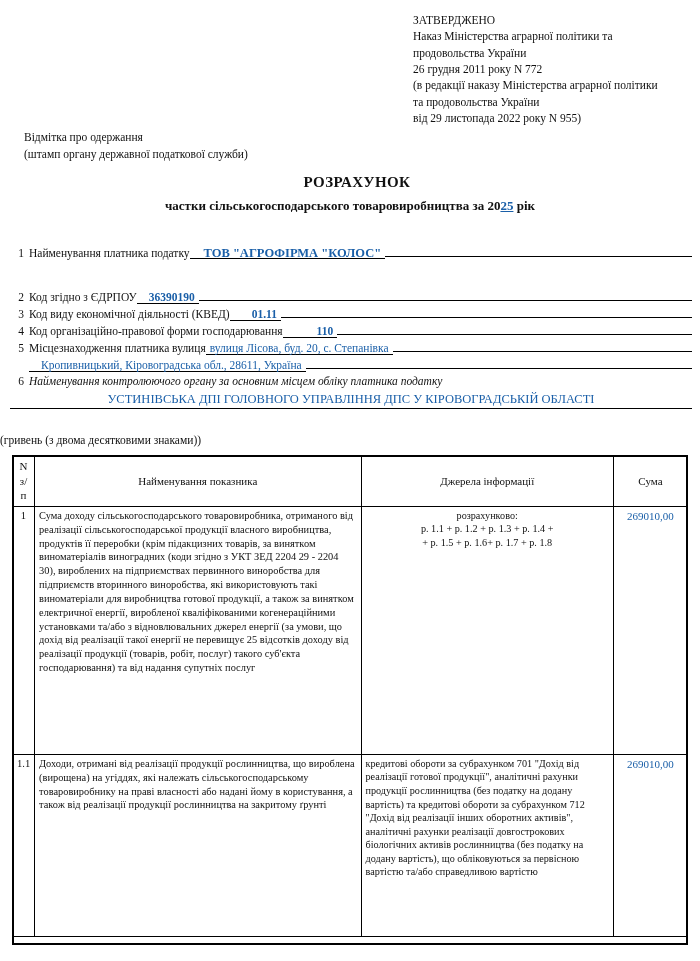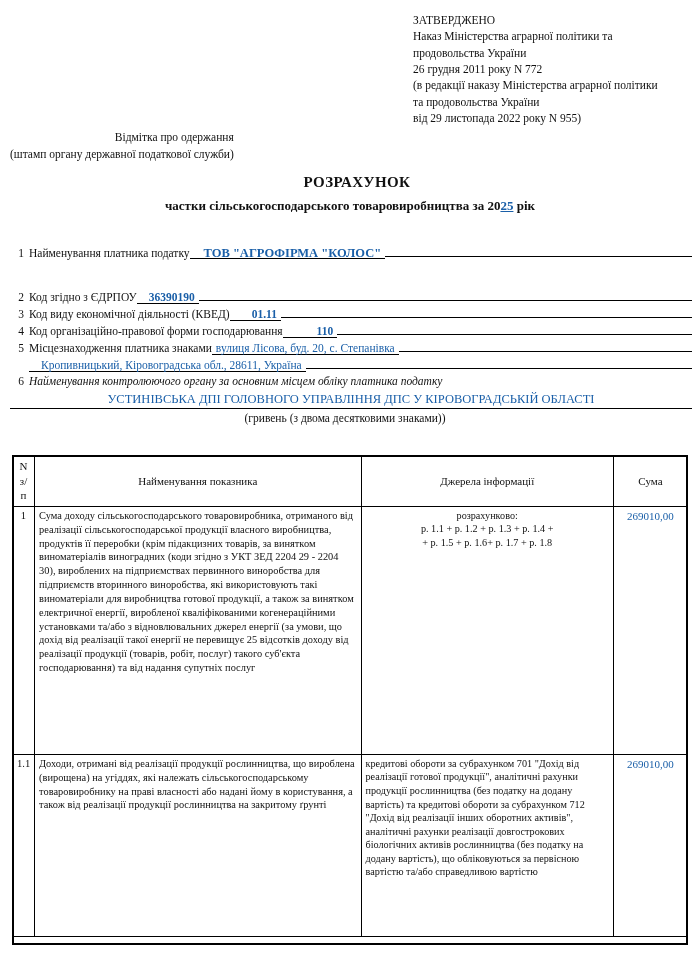--- a/index.html
+++ b/index.html
@@ -34,24 +34,23 @@
     width: 285px;
     font-size: 11.5px;
     line-height: 1.42;
   }
   .approval div { white-space: nowrap; }
 
   
   .receipt {
     position: absolute;
     top: 129px;
-    left: 10px;
+    left: 24px;
     font-size: 11.5px;
     line-height: 1.45;
-    text-align: right;
   }
 
   
   .title-main {
     position: absolute;
     top: 173px;
     left: 7px;
     width: 700px;
     text-align: center;
     font-weight: bold;
@@ -141,24 +140,24 @@
     font-size: 12.5px;
     font-weight: normal;
     color: #1a5fa8;
     border-bottom: 1.8px solid #000;
     padding-bottom: 1px;
   }
 
   
   .units-note {
     position: absolute;
-    top: 411px;
+    top: 433px;
     left: 0;
     width: 690px;
-    text-align: center;
+    text-align: left;
     font-size: 11.5px;
   }
 
   
   table.calc {
     position: absolute;
     top: 455px;
     left: 12px;
     width: 676px;
     border-collapse: collapse;
@@ -266,21 +265,21 @@
 
   <div class="field-row" id="f4">
     <span class="fnum">4</span>
     <span class="flabel">Код організаційно-правової форми господарювання</span>
     <span class="fvalue fill-under">110</span>
     <span class="fline"></span>
   </div>
 
   <div class="field-row" id="f5">
     <span class="fnum">5</span>
-    <span class="flabel">Місцезнаходження платника знаками</span>
+    <span class="flabel">Місцезнаходження платника вулиця</span>
     <span class="fvalue fill-under">вулиця Лісова, буд. 20, с. Степанівка</span>
     <span class="fline"></span>
   </div>
 
   <div class="field-row" id="f5b">
     <span class="fnum"></span>
     <span class="fvalue fill-under">Кропивницький, Кіровоградська обл., 28611, Україна</span>
     <span class="fline"></span>
   </div>
 

